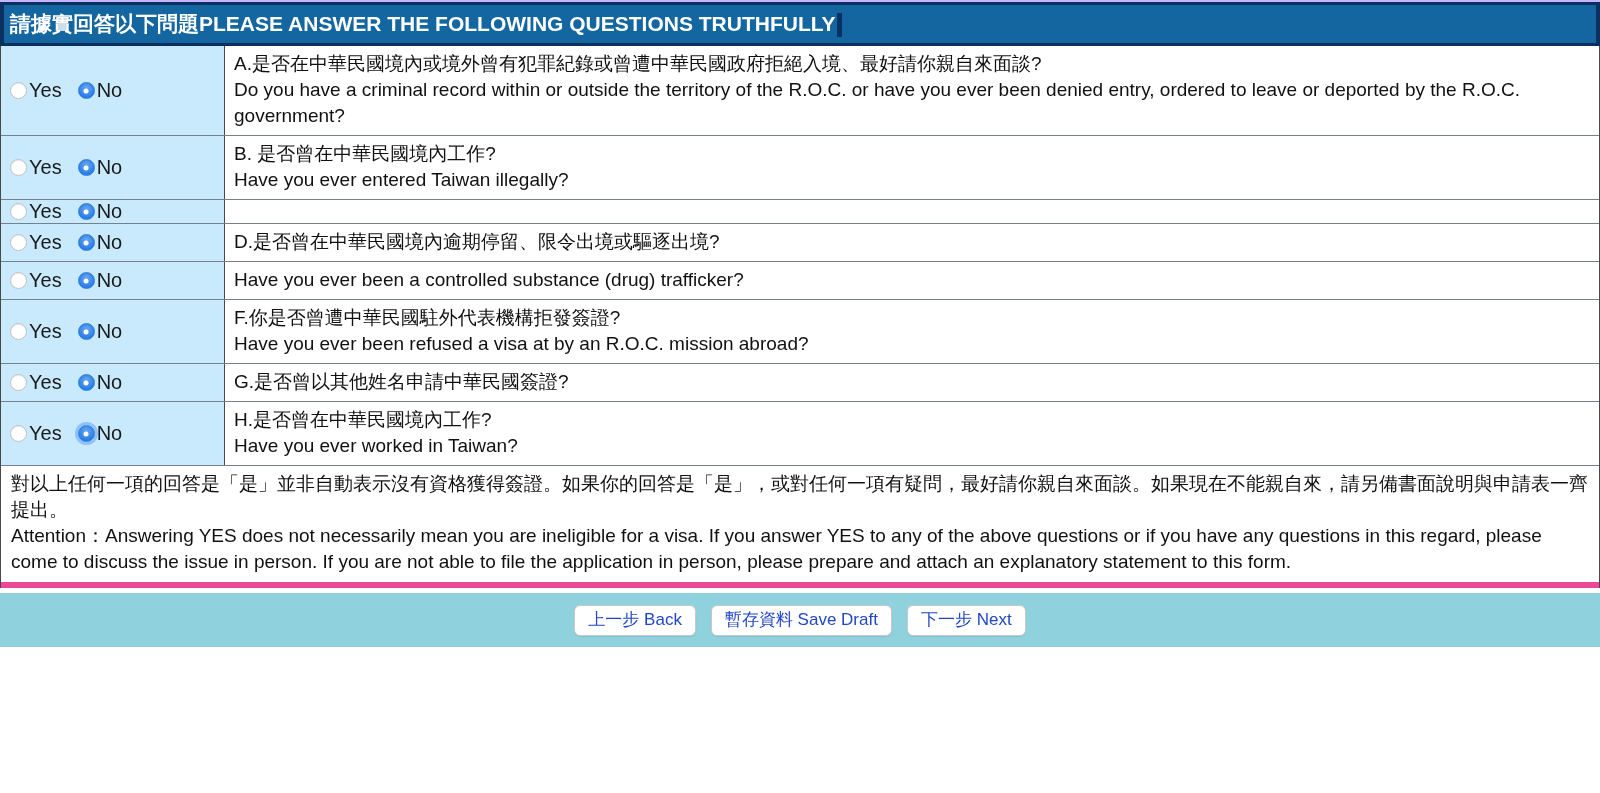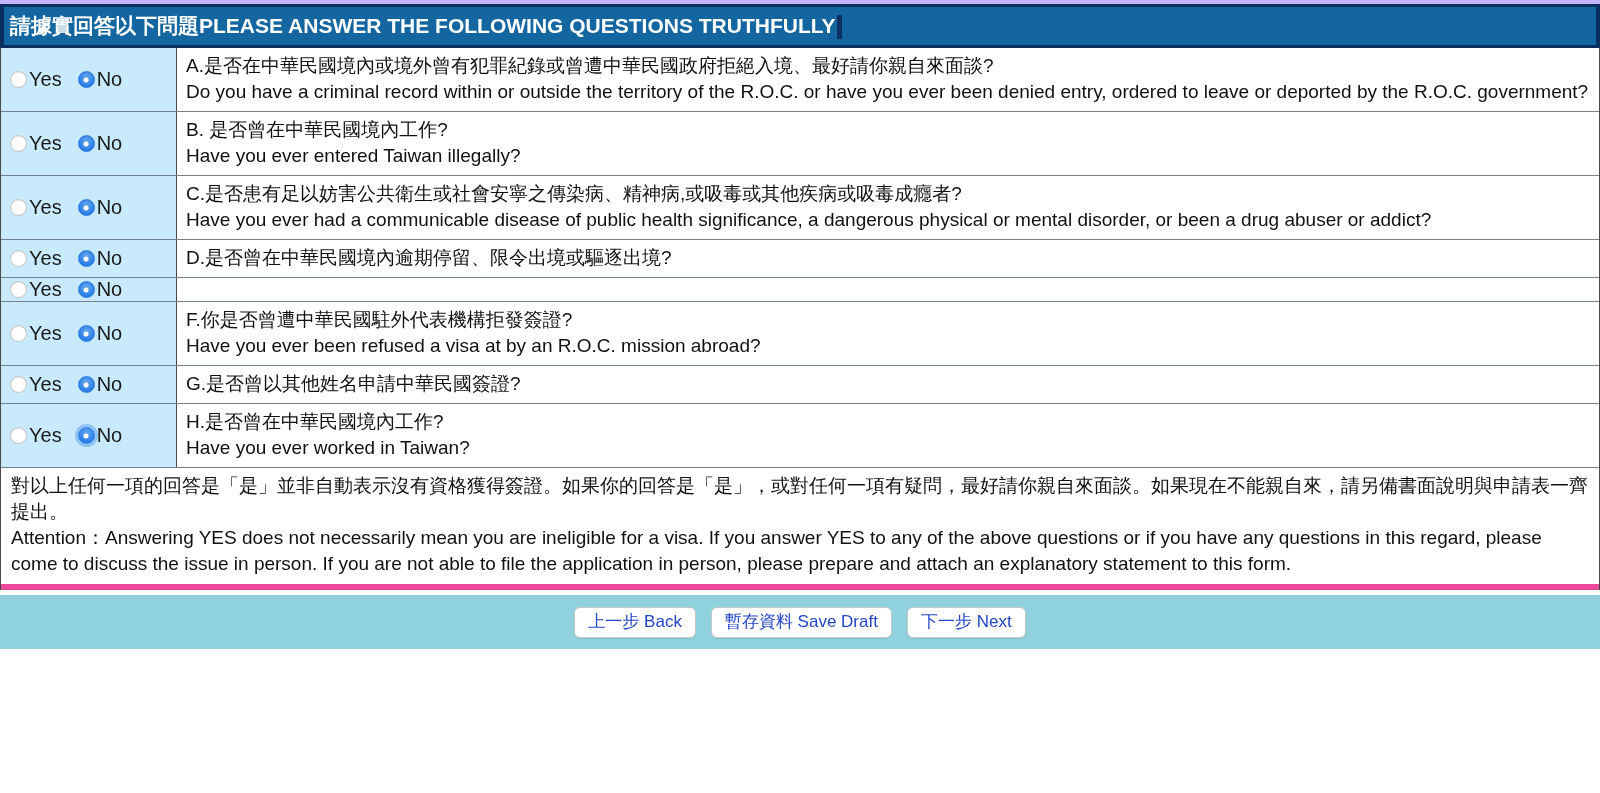--- a/index.html
+++ b/index.html
@@ -7,21 +7,21 @@
   body {
     width: 1600px;
     height: 793px;
     background: #ffffff;
     font-family: "Liberation Sans", "DejaVu Sans", sans-serif;
     color: #111111;
   }
 
   
   .header-outer {
-    border-top: 4px solid #c4b5fd;
+    border-top: 2px solid #c4b5fd;
     background: #0b2f5e;
     padding: 3px 4px;
   }
   .header-inner {
     background: #13669f;
     color: #ffffff;
     font-weight: bold;
     font-size: 21px;
     line-height: 24px;
     padding: 7px 4px 6px 6px;
@@ -40,21 +40,21 @@
   
   .qtable {
     border-left: 1px solid #4a4a4a;
     border-right: 1px solid #4a4a4a;
   }
   .qrow {
     display: flex;
     border-bottom: 1px solid #75828e;
   }
   .cell-answer {
-    width: 176px;
+    width: 224px;
     flex: none;
     background: #c9e9fc;
     border-right: 1px solid #4a4a4a;
     display: flex;
     align-items: center;
     padding-left: 9px;
     gap: 16px;
   }
   .radio-label {
     display: inline-flex;
@@ -180,24 +180,20 @@
     <div class="cell-answer">
       <label class="radio-label">
         <span class="radio"></span>
         <span>Yes</span>
       </label>
       <label class="radio-label">
         <span class="radio selected"></span>
         <span>No</span>
       </label>
     </div>
-    <div class="cell-question">
-      <div>C.是否患有足以妨害公共衛生或社會安寧之傳染病、精神病,或吸毒或其他疾病或吸毒成癮者?</div>
-      <div>Have you ever had a communicable disease of public health significance, a dangerous physical or mental disorder, or been a drug abuser or addict?</div>
-    </div>
   </div>
 
   <div class="qrow">
     <div class="cell-answer">
       <label class="radio-label">
         <span class="radio"></span>
         <span>Yes</span>
       </label>
       <label class="radio-label">
         <span class="radio selected"></span>
@@ -214,20 +210,21 @@
       <label class="radio-label">
         <span class="radio"></span>
         <span>Yes</span>
       </label>
       <label class="radio-label">
         <span class="radio selected"></span>
         <span>No</span>
       </label>
     </div>
     <div class="cell-question">
+      <div>Have you ever been a controlled substance (drug) trafficker?</div>
     </div>
   </div>
 
   <div class="qrow">
     <div class="cell-answer">
       <label class="radio-label">
         <span class="radio"></span>
         <span>Yes</span>
       </label>
       <label class="radio-label">

